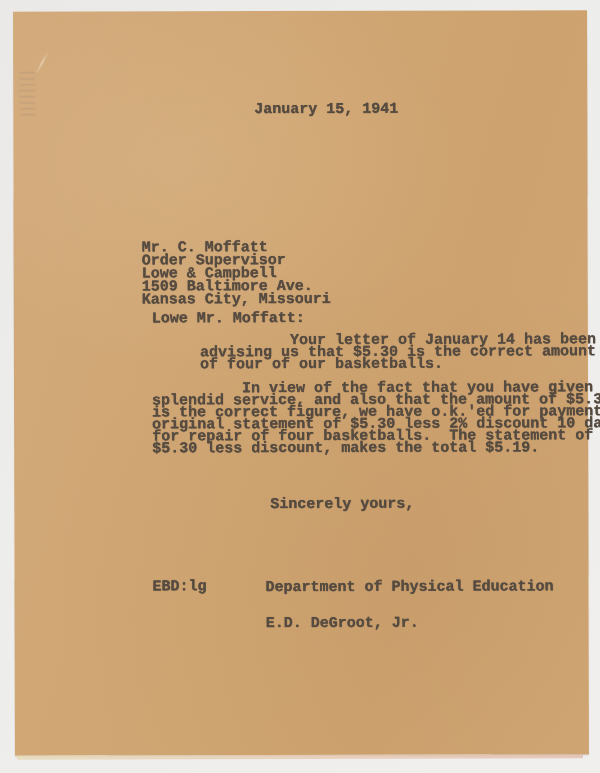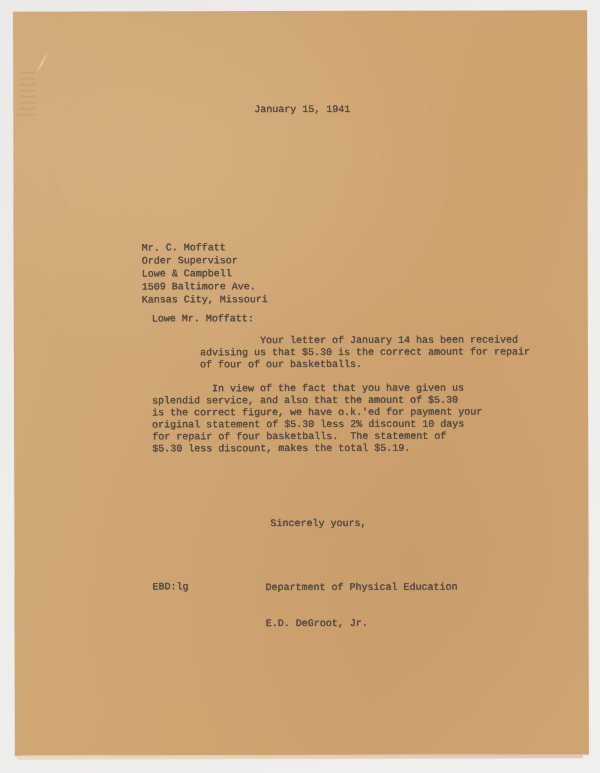--- a/index.html
+++ b/index.html
@@ -37,33 +37,33 @@
     right: 6px;
     bottom: -4px;
     height: 4px;
     background: linear-gradient(to right, rgba(232,217,184,0.85), rgba(224,178,158,0.65));
     filter: blur(0.6px);
   }
   .txt {
     position: absolute;
     white-space: pre;
     font-family: "Liberation Mono", "DejaVu Sans Mono", monospace;
-    font-size: 10px;
+    font-size: 15px;
     line-height: 12px;
-    font-weight: 400;
+    font-weight: 700;
     color: #564b40;
     text-shadow: 0 0 0.8px rgba(86,75,64,0.75), 0.3px 0.3px 0.4px rgba(70,60,50,0.45);
   }
   .date-line      { left: 241px; top: 93px; }
   .address-block  { left: 128px; top: 230px; line-height: 13px; }
   .salutation     { left: 138px; top: 302px; }
   .para-1         { left: 138px; top: 324px; margin-left: 48px; }
   .para-2         { left: 138px; top: 372px; }
   .para-3         { left: 138px; top: 449px; }
-  .closing        { left: 256px; top: 507px; }
+  .closing        { left: 256px; top: 488px; }
   .signature      { left: 251px; top: 547px; }
   .ref-initials   { left: 138px; top: 570px; }
   
   .faint-marks {
     position: absolute;
     left: 6px;
     top: 60px;
     width: 16px;
     height: 48px;
     background: repeating-linear-gradient(

